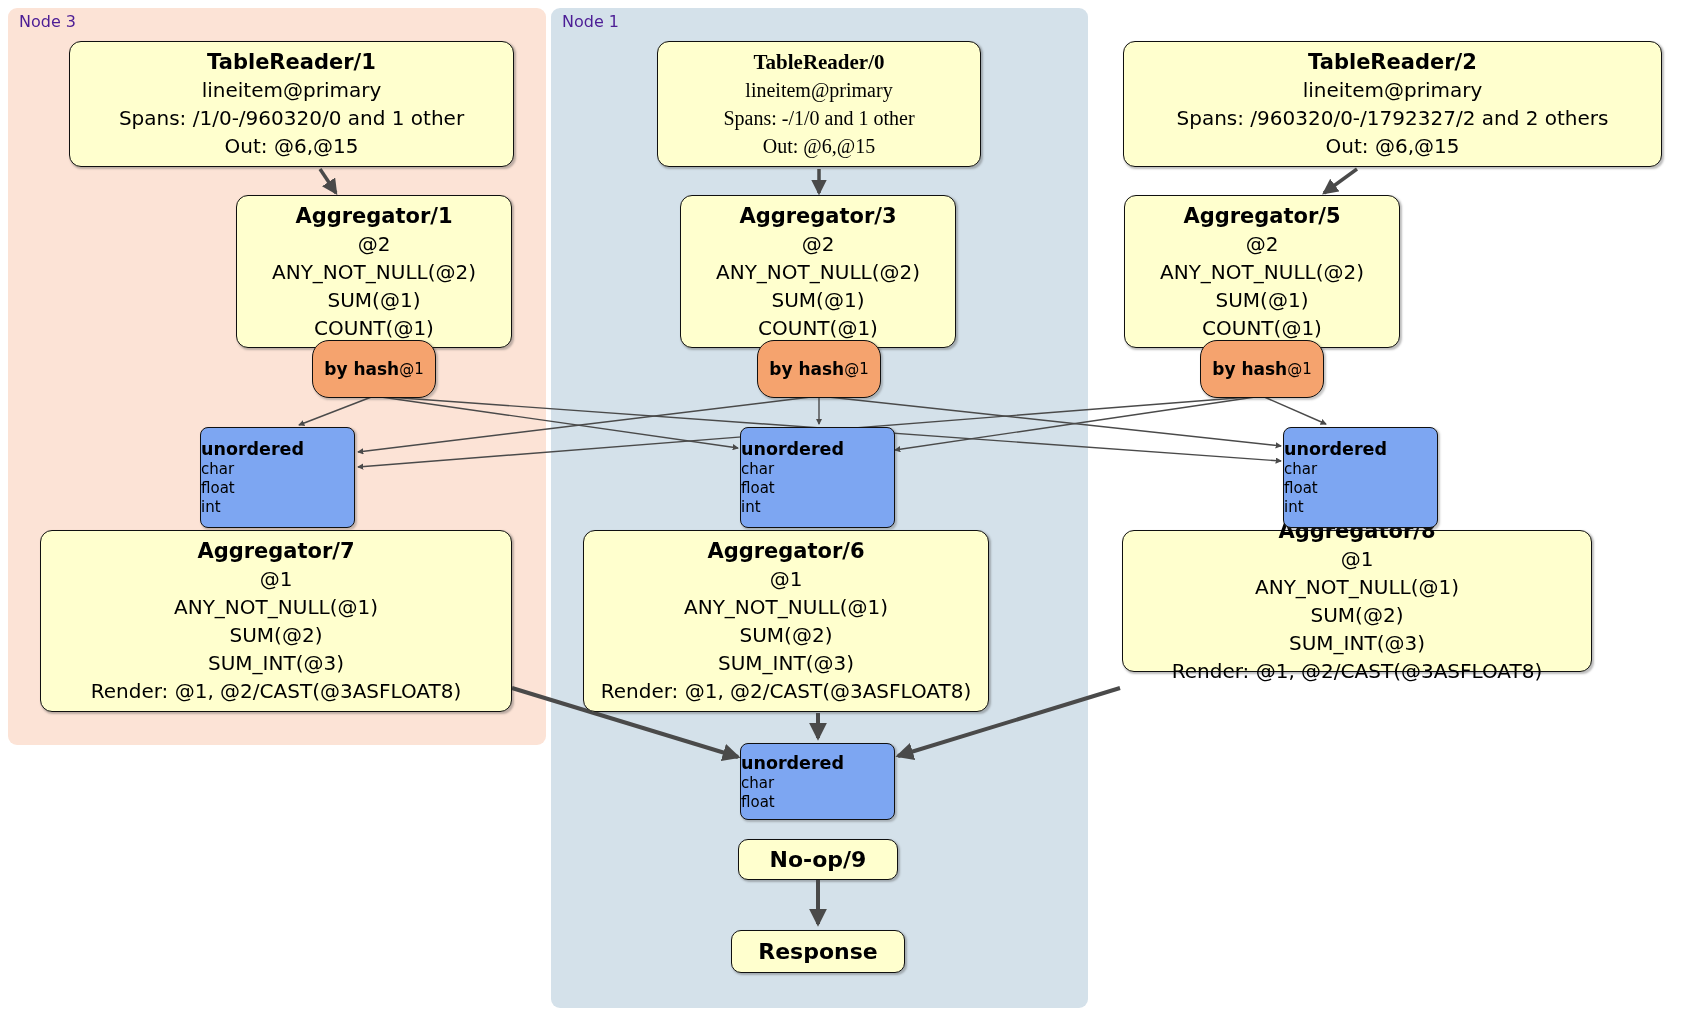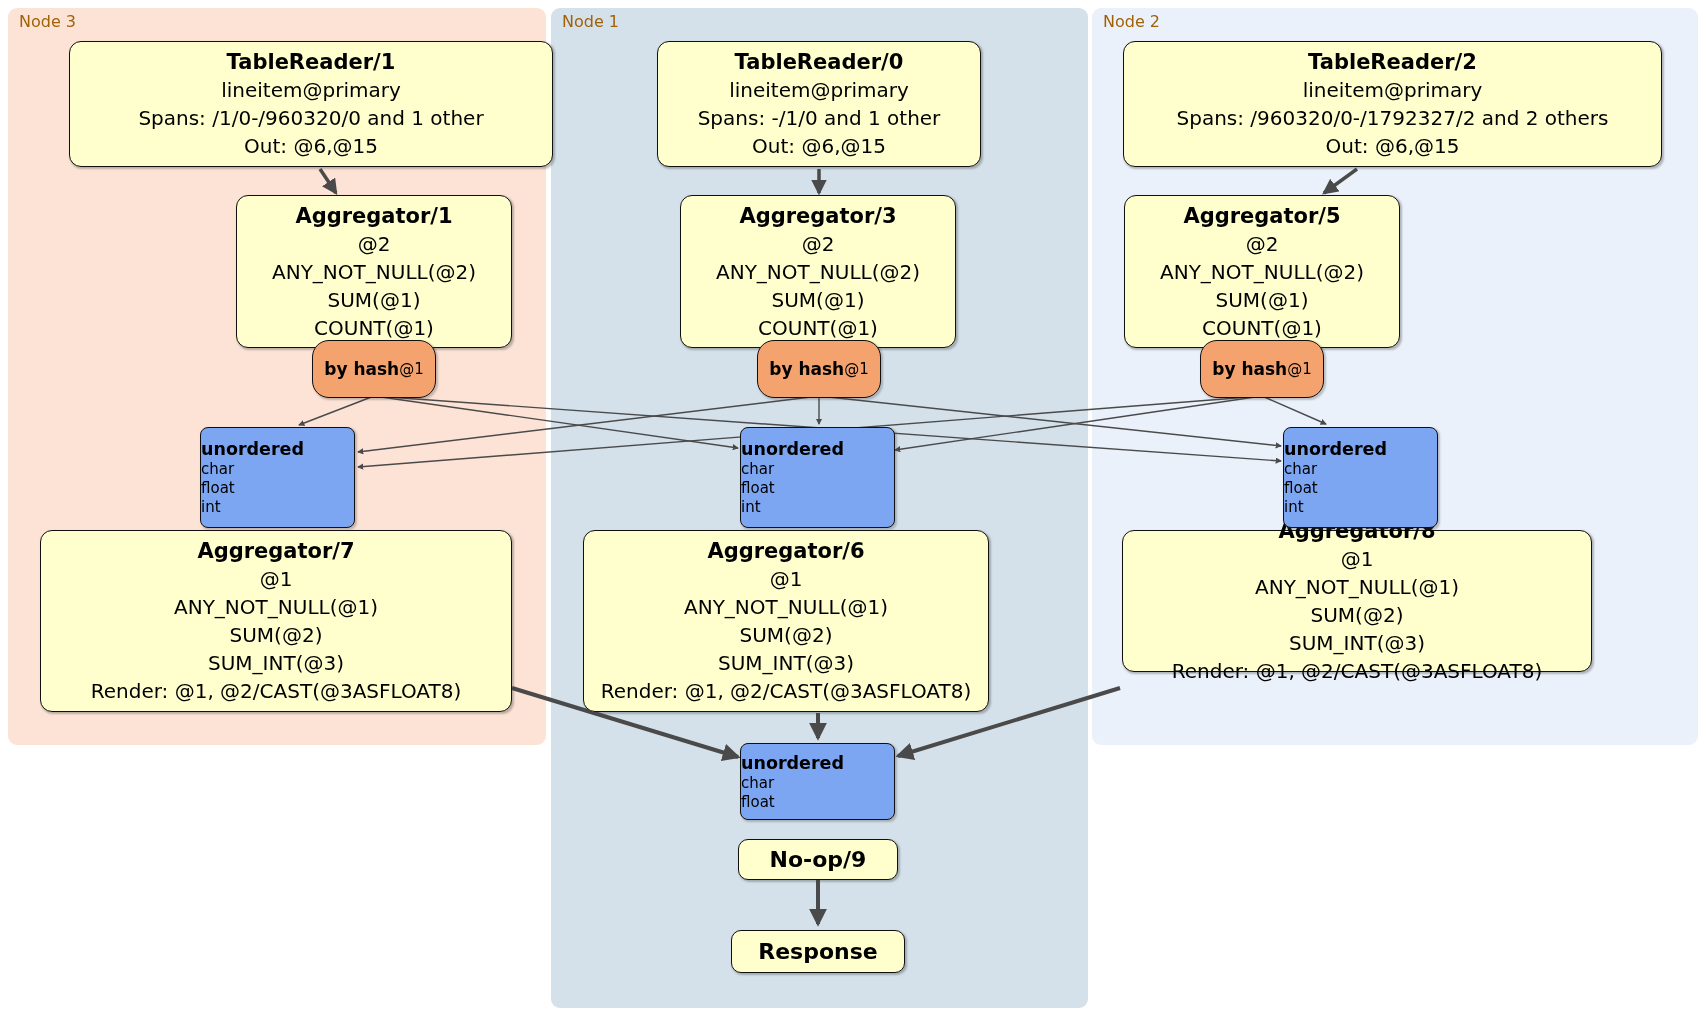--- a/index.html
+++ b/index.html
@@ -1,21 +1,21 @@
 <!DOCTYPE html>
 <html style="--node3_bg: #fce3d6; --node1_bg: #d4e1ea; --node2_bg: #ebf1fa; --processor_bg: #ffffce; --router_bg: #f5a36e; --sync_bg: #7da6f2; --edge: #4a4a4a;"><head>
 <meta charset="utf-8">
 <style>
   html,body{margin:0;padding:0;background:#ffffff;}
   body{width:1706px;height:1016px;position:relative;overflow:hidden;
        font-family:"DejaVu Sans","Liberation Sans",sans-serif;color:#000;}
   .canvas{position:absolute;inset:0;}
 
   .panel{position:absolute;border-radius:9px;z-index:1;}
-  .panel-label{position:absolute;top:4px;left:11px;font-size:16px;color:#a16207;}
+  .panel-label{position:absolute;top:4px;left:11px;font-size:16px;color:#4c1d95;}
 
   .edges{position:absolute;left:0;top:0;z-index:2;pointer-events:none;}
 
   .node-box{position:absolute;box-sizing:border-box;z-index:3;
     background:var(--processor_bg,#ffffce);border:1.6px solid #101010;border-radius:12px;
     display:flex;flex-direction:column;align-items:center;justify-content:center;
     text-align:center;font-size:20px;line-height:28px;white-space:nowrap;
     box-shadow:1.5px 1.5px 2px rgba(70,70,70,.35);}
   .node-box .title{font-weight:bold;font-size:21px;line-height:28px;}
 
@@ -40,23 +40,20 @@
 <body>
 
 <div class="canvas">
 
   <div class="panel" style="left:8px;top:8px;width:538px;height:737px;background:var(--node3_bg);">
     <div class="panel-label">Node 3</div>
   </div>
   <div class="panel" style="left:551px;top:8px;width:537px;height:1000px;background:var(--node1_bg);">
     <div class="panel-label">Node 1</div>
   </div>
-  <div class="panel" style="left:1092px;top:8px;width:606px;height:737px;background:var(--node2_bg);">
-    <div class="panel-label">Node 2</div>
-  </div>
 
   <svg class="edges" width="1706" height="1016" viewBox="0 0 1706 1016">
     <defs>
       <marker id="ah" viewBox="0 0 10 10" refX="8.5" refY="5" markerWidth="4.5" markerHeight="4.5" orient="auto" markerUnits="strokeWidth">
         <path d="M0,0 L10,5 L0,10 z" fill="#4a4a4a"></path>
       </marker>
     </defs>
     <g stroke="#4a4a4a" fill="none">
 
       <line x1="320" y1="169" x2="336" y2="193" stroke-width="3.5" marker-end="url(#ah)"></line>
@@ -74,27 +71,27 @@
       <line x1="1262" y1="396" x2="1326" y2="424" stroke-width="1.4" marker-end="url(#ah)"></line>
 
       <line x1="512" y1="688" x2="738" y2="757" stroke-width="4" marker-end="url(#ah)"></line>
       <line x1="818" y1="713" x2="818" y2="738" stroke-width="4" marker-end="url(#ah)"></line>
       <line x1="1120" y1="688" x2="898" y2="756" stroke-width="4" marker-end="url(#ah)"></line>
 
       <line x1="818" y1="864" x2="818" y2="924" stroke-width="4" marker-end="url(#ah)"></line>
     </g>
   </svg>
 
-  <div class="node-box" style="left:69px;top:41px;width:484px;height:126px;">
+  <div class="node-box" style="left:69px;top:41px;width:445px;height:126px;">
     <span class="title">TableReader/1</span>
     <span>lineitem@primary</span>
     <span>Spans: /1/0-/960320/0 and 1 other</span>
     <span>Out: @6,@15</span>
   </div>
-  <div class="node-box" style="left:657px;top:41px;width:324px;height:126px;">
+  <div class="node-box" style="left:657px;top:41px;width:324px;height:126px;font-family:Liberation Serif, serif;">
     <span class="title">TableReader/0</span>
     <span>lineitem@primary</span>
     <span>Spans: -/1/0 and 1 other</span>
     <span>Out: @6,@15</span>
   </div>
   <div class="node-box" style="left:1123px;top:41px;width:539px;height:126px;">
     <span class="title">TableReader/2</span>
     <span>lineitem@primary</span>
     <span>Spans: /960320/0-/1792327/2 and 2 others</span>
     <span>Out: @6,@15</span>

